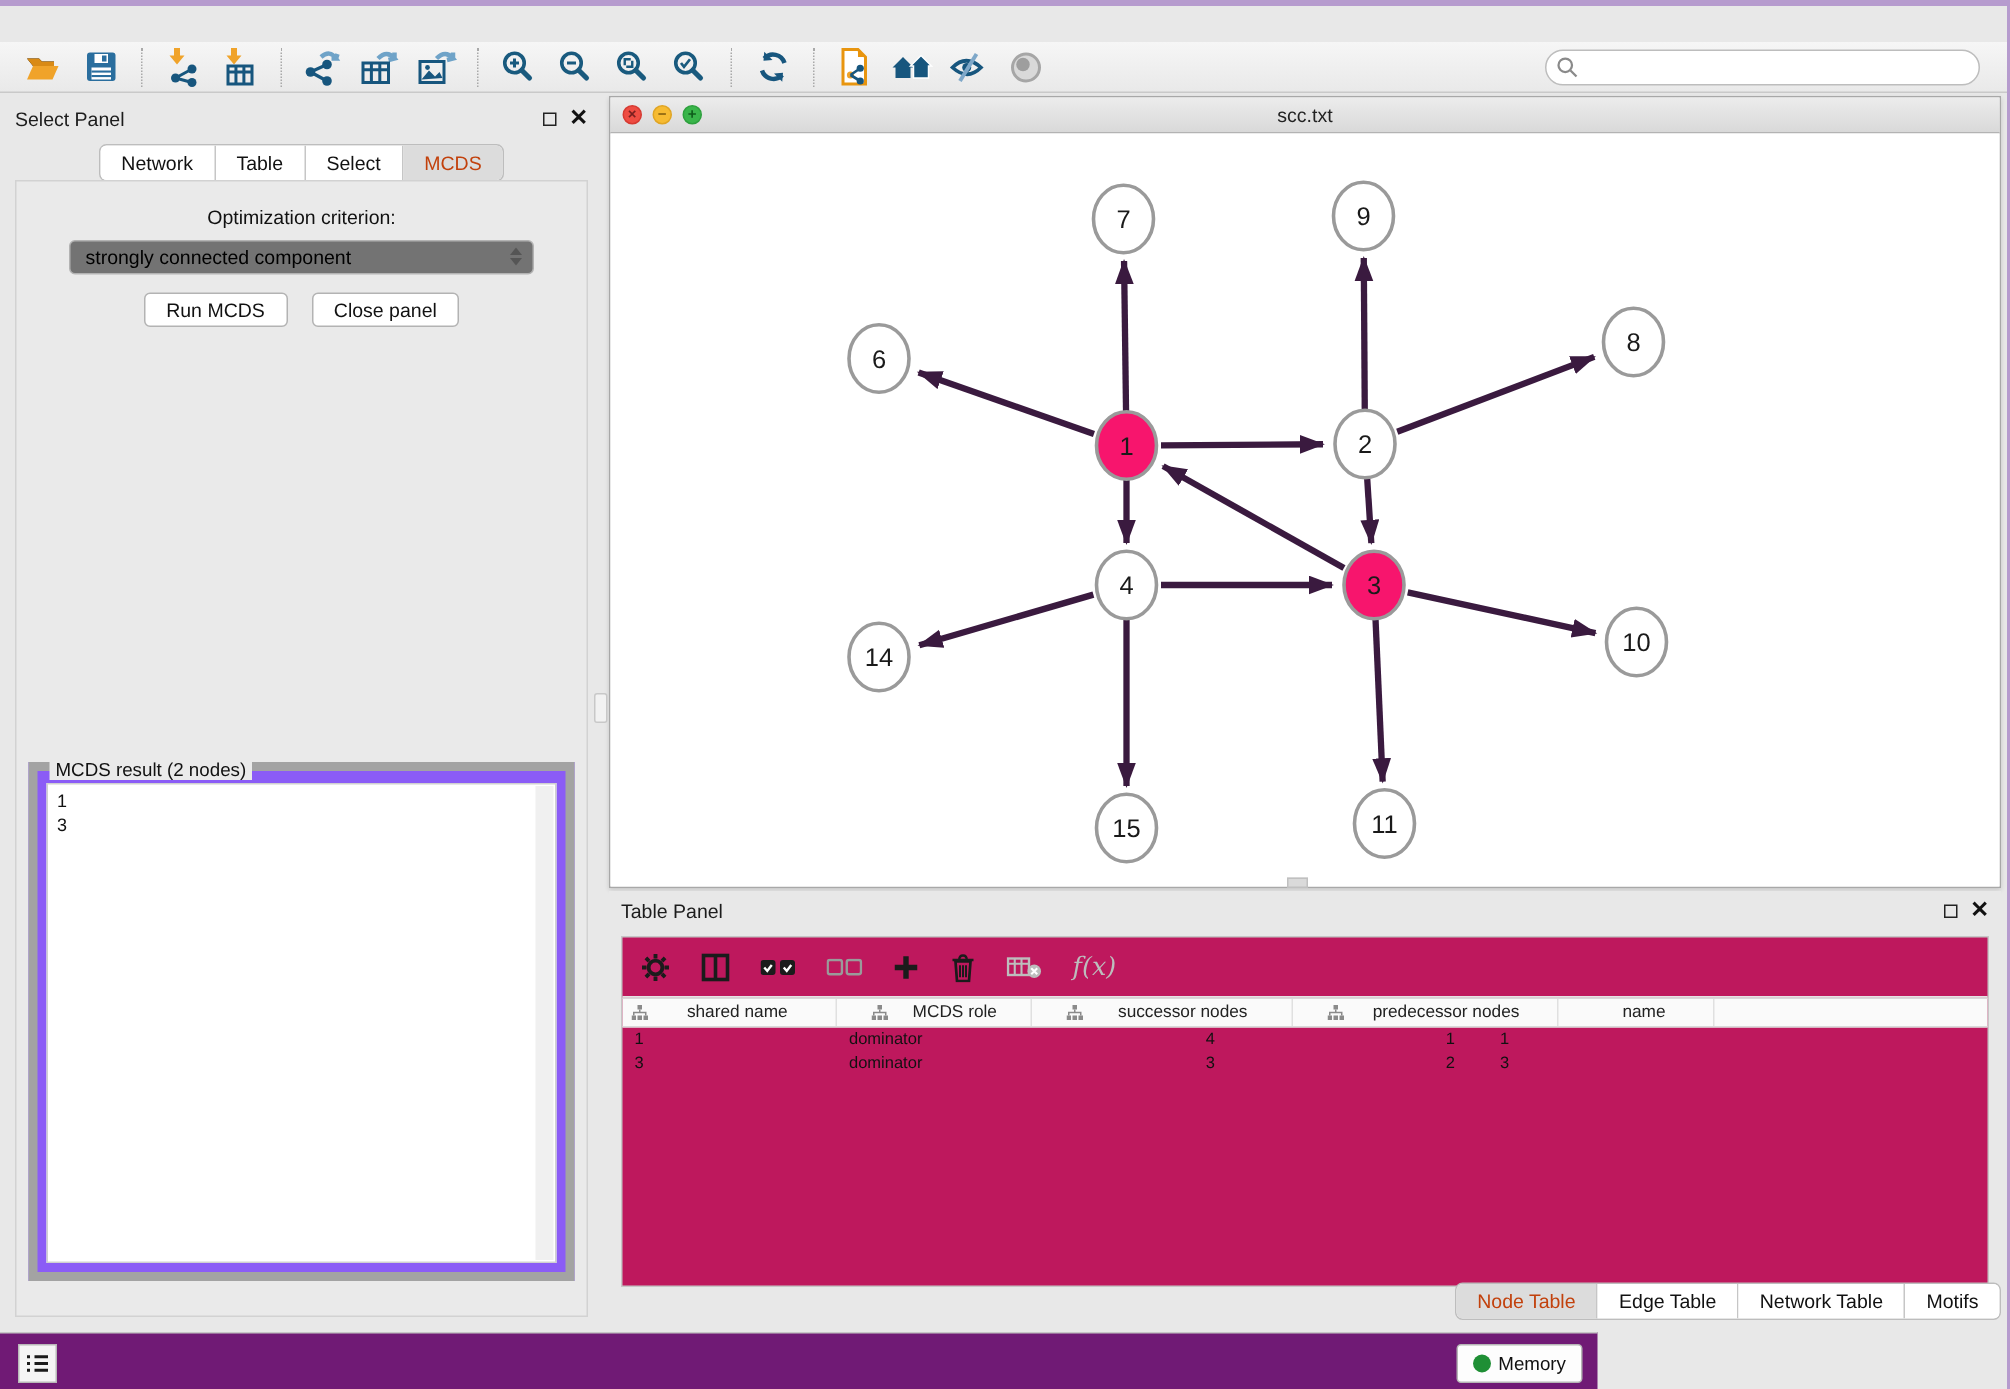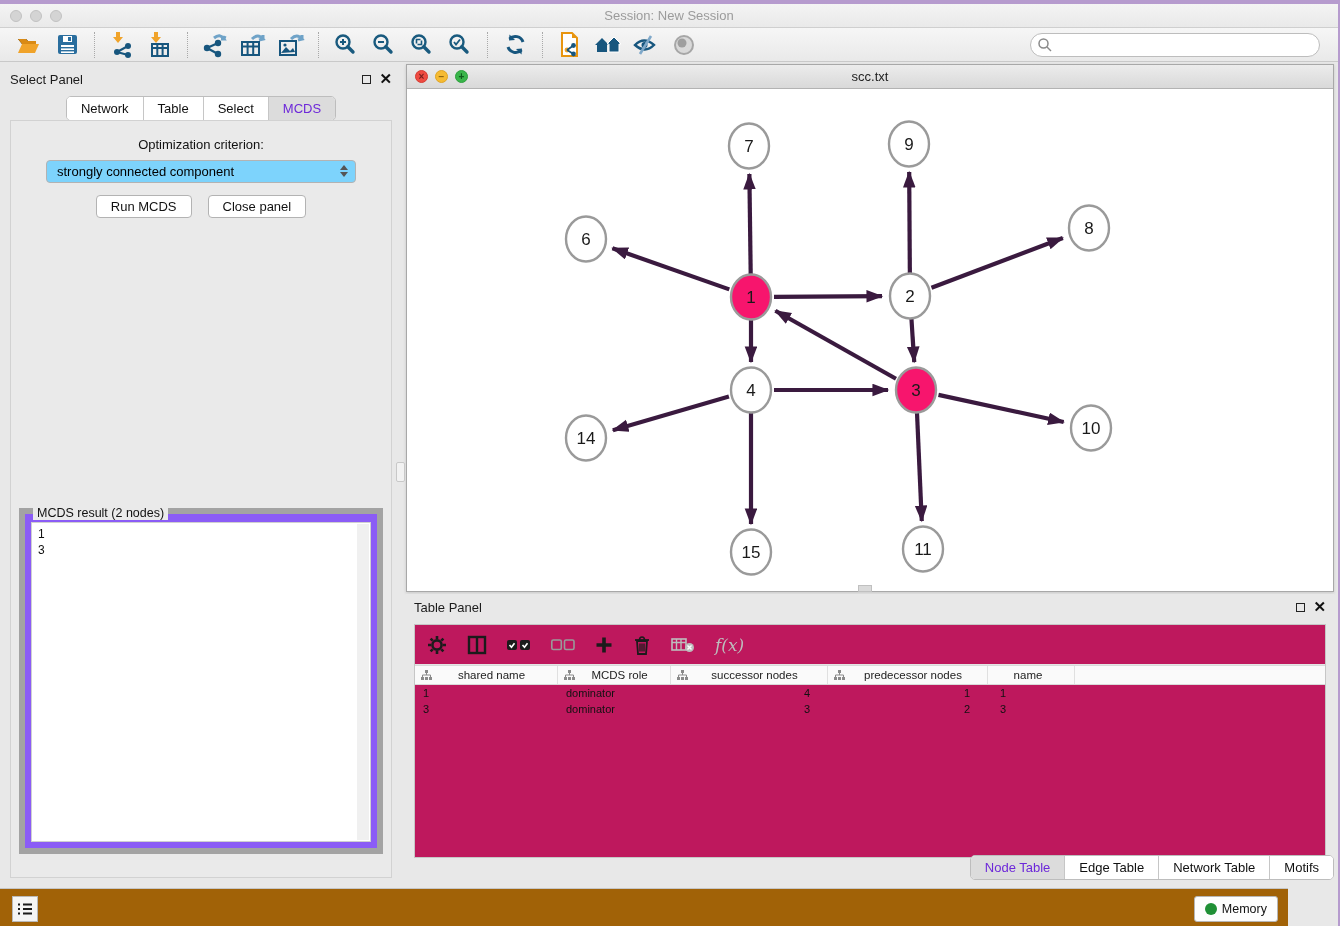--- a/index.html
+++ b/index.html
@@ -34,26 +34,26 @@
   .panel-head { height:26px; display:flex; align-items:center; padding:0 8px; }
   .panel-head .ph-title { font-size:13px; color:#1c1c1c; }
   .ph-icons { margin-left:auto; display:flex; align-items:center; gap:8px; }
   .float-ico { width:9px; height:9px; border:1.5px solid #222; }
   .close-ico { font-size:15px; font-weight:bold; color:#111; line-height:12px; }
 
   .tabs-row { display:flex; justify-content:center; margin-top:4px; }
   .tabgroup { display:flex; border:1px solid #bdbdbd; border-radius:5px; overflow:hidden; background:#fff; }
   .tab { font-size:13px; padding:4px 14px; background:#fff; color:#111; border-right:1px solid #c6c6c6; }
   .tab:last-child { border-right:none; }
-  .tab.disabled-sel { background:#dcdcdc; color:#6d28d9; }
+  .tab.disabled-sel { background:#dcdcdc; color:#c2410c; }
 
   .cp-content { position:absolute; left:8px; right:8px; top:54px; bottom:6px;
     background:#eaeaea; border:1px solid #d2d2d2; }
   .opt-label { margin-top:16px; text-align:center; font-size:13px; color:#111; }
-  .select-box { margin:8px auto 0; width:310px; height:23px; background:#7dd3fc; border:1px solid #b3b3b3;
+  .select-box { margin:8px auto 0; width:310px; height:23px; background:#737373; border:1px solid #b3b3b3;
     border-radius:4px; display:flex; align-items:center; font-size:13px; padding-left:10px; position:relative; }
   .stepper { position:absolute; right:7px; top:4px; display:flex; flex-direction:column; gap:2px; }
   .tri-up { width:0; height:0; border-left:4px solid transparent; border-right:4px solid transparent; border-bottom:5px solid #555; }
   .tri-dn { width:0; height:0; border-left:4px solid transparent; border-right:4px solid transparent; border-top:5px solid #555; }
   .btn-row { display:flex; justify-content:center; gap:16px; margin-top:12px; }
   .mac-btn { background:#fff; border:1px solid #b3b3b3; border-radius:4px; font-size:13px; padding:3px 14px; color:#111; }
 
   .fieldset { position:absolute; left:6px; right:6px; top:371px; bottom:7px;
     border:6px solid #a3a3a3; margin:16px 2px; background:#8b5cf6; }
   .fieldset .legend { position:absolute; top:-8px; left:8px; background:#eaeaea; padding:0 4px; font-size:12.5px; color:#111; }
@@ -80,51 +80,43 @@
   .tl-yel { background:#f6bb32; border:1px solid #e0a524; color:#8a6410; }
   .tl-grn { background:#39b54a; border:1px solid #2da03d; color:#0f5c1c; }
   .net-canvas { position:relative; width:926px; height:502px; background:#fff; }
 
   
   .table-panel { position:absolute; left:406px; top:594px; width:928px; height:292px; background:#e8e8e8; }
   .tp-card { position:absolute; left:8px; right:8px; top:30px; height:234px; background:#be185d; border:1px solid #c6c6c6; }
   .tp-toolbar { height:40px; display:flex; align-items:center; padding-left:12px; gap:20px; border-bottom:1px solid #e4e4e4; }
   .tp-ico { display:flex; align-items:center; justify-content:center; }
   .fx-label { font-family:"DejaVu Serif", serif; font-style:italic; color:#bdbdbd; font-size:17px; }
-  .tbl-header { display:flex; height:20px; background:#fafafa; border-top:1px solid #d9d9d9; border-bottom:1px solid #d9d9d9; }
+  .tbl-header { display:flex; height:20px; background:#fafafa; border-top:1px solid #d9d9d9; border-bottom:1px solid #d9d9d9;gap:17px; }
   .th-cell { display:flex; align-items:center; font-size:11.5px; color:#222; border-right:1px solid #e0e0e0; position:relative; }
   .th-cell .th-ico { margin-left:6px; }
   .th-cell .th-label { flex:1; text-align:center; padding-right:6px; }
   .tbl-row { display:flex; height:16px; }
   .td-cell { font-size:11px; color:#111; line-height:16px; overflow:hidden; }
   .tp-tabs { position:absolute; bottom:6px; left:0; right:0; display:flex; justify-content:flex-end; }
 
   
-  .statusbar { position:absolute; left:0; top:888px; width:1288px; height:38px; background:#a16207; border-top:1px solid #c6c6c6;text-align:right; }
+  .statusbar { position:absolute; left:0; top:888px; width:1065px; height:38px; background:#701a75; border-top:1px solid #c6c6c6;text-align:right; }
   .list-btn { position:absolute; left:12px; top:7px; width:26px; height:26px; background:#f5f5f5; border:1px solid #b9b9b9;
     display:flex; align-items:center; justify-content:center; }
   .mem-btn { position:absolute; right:10px; top:7px; height:26px; background:#fdfdfd; border:1px solid #b6b6b6; border-radius:3px;
     display:flex; align-items:center; gap:5px; padding:0 10px; font-size:12.5px; color:#111; }
   .mem-dot { width:12px; height:12px; border-radius:50%; background:#1f8f35; }
 </style>
 </head>
 <body>
 
 <div class="root">
   <div class="wall-top"></div>
   <div class="wall-right"></div>
 
-  <div class="titlebar">
-    <div class="tl-group">
-      <div class="tl"></div>
-      <div class="tl"></div>
-      <div class="tl"></div>
-    </div>
-    <div class="title">Session: New Session</div>
-  </div>
 
   <div class="toolbar">
     <div class="tb-btn">
       <svg width="26" height="22" viewBox="0 0 26 22">
         <path d="M2 5 h8 l2 2 h8 v3 H6 z" fill="#E needs"></path>
         <path d="M2 5 h8 l2 2 h8 v3 H6 z" fill="#D98A15"></path>
         <path d="M6 10 h17 l-4 9 H2 z" fill="#F0A32A"></path>
       </svg>
     </div>
     <div class="tb-btn">

